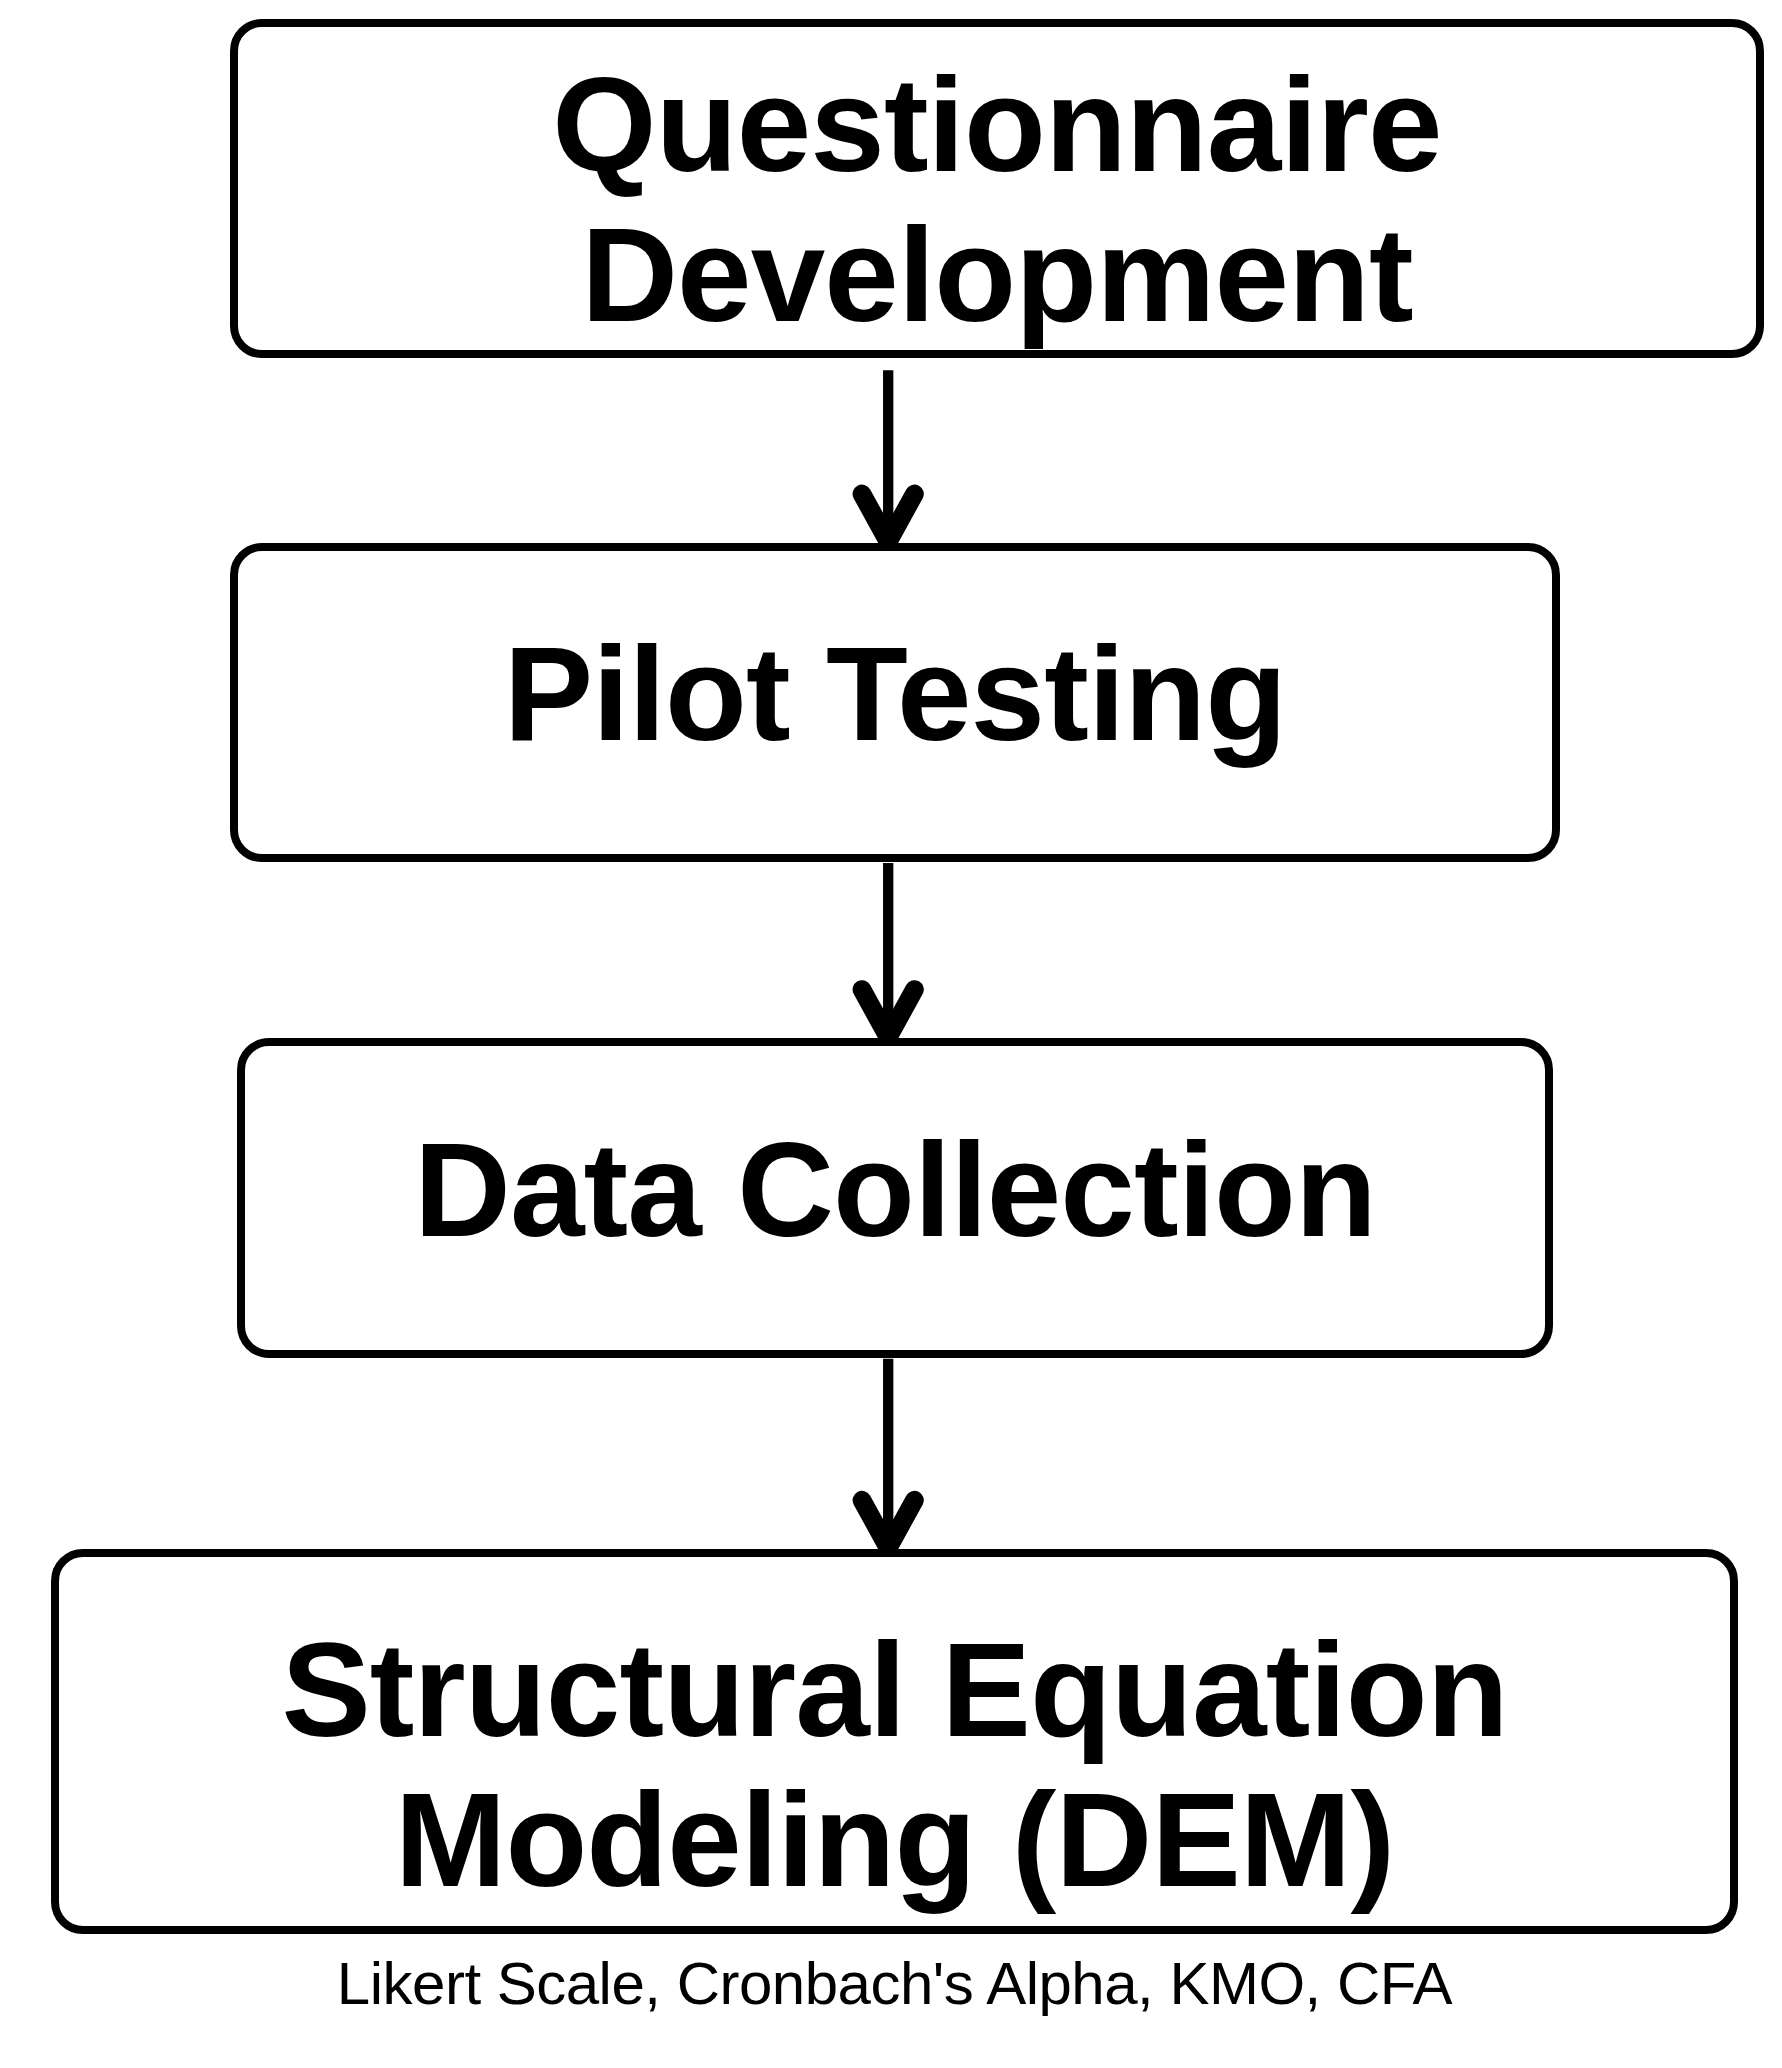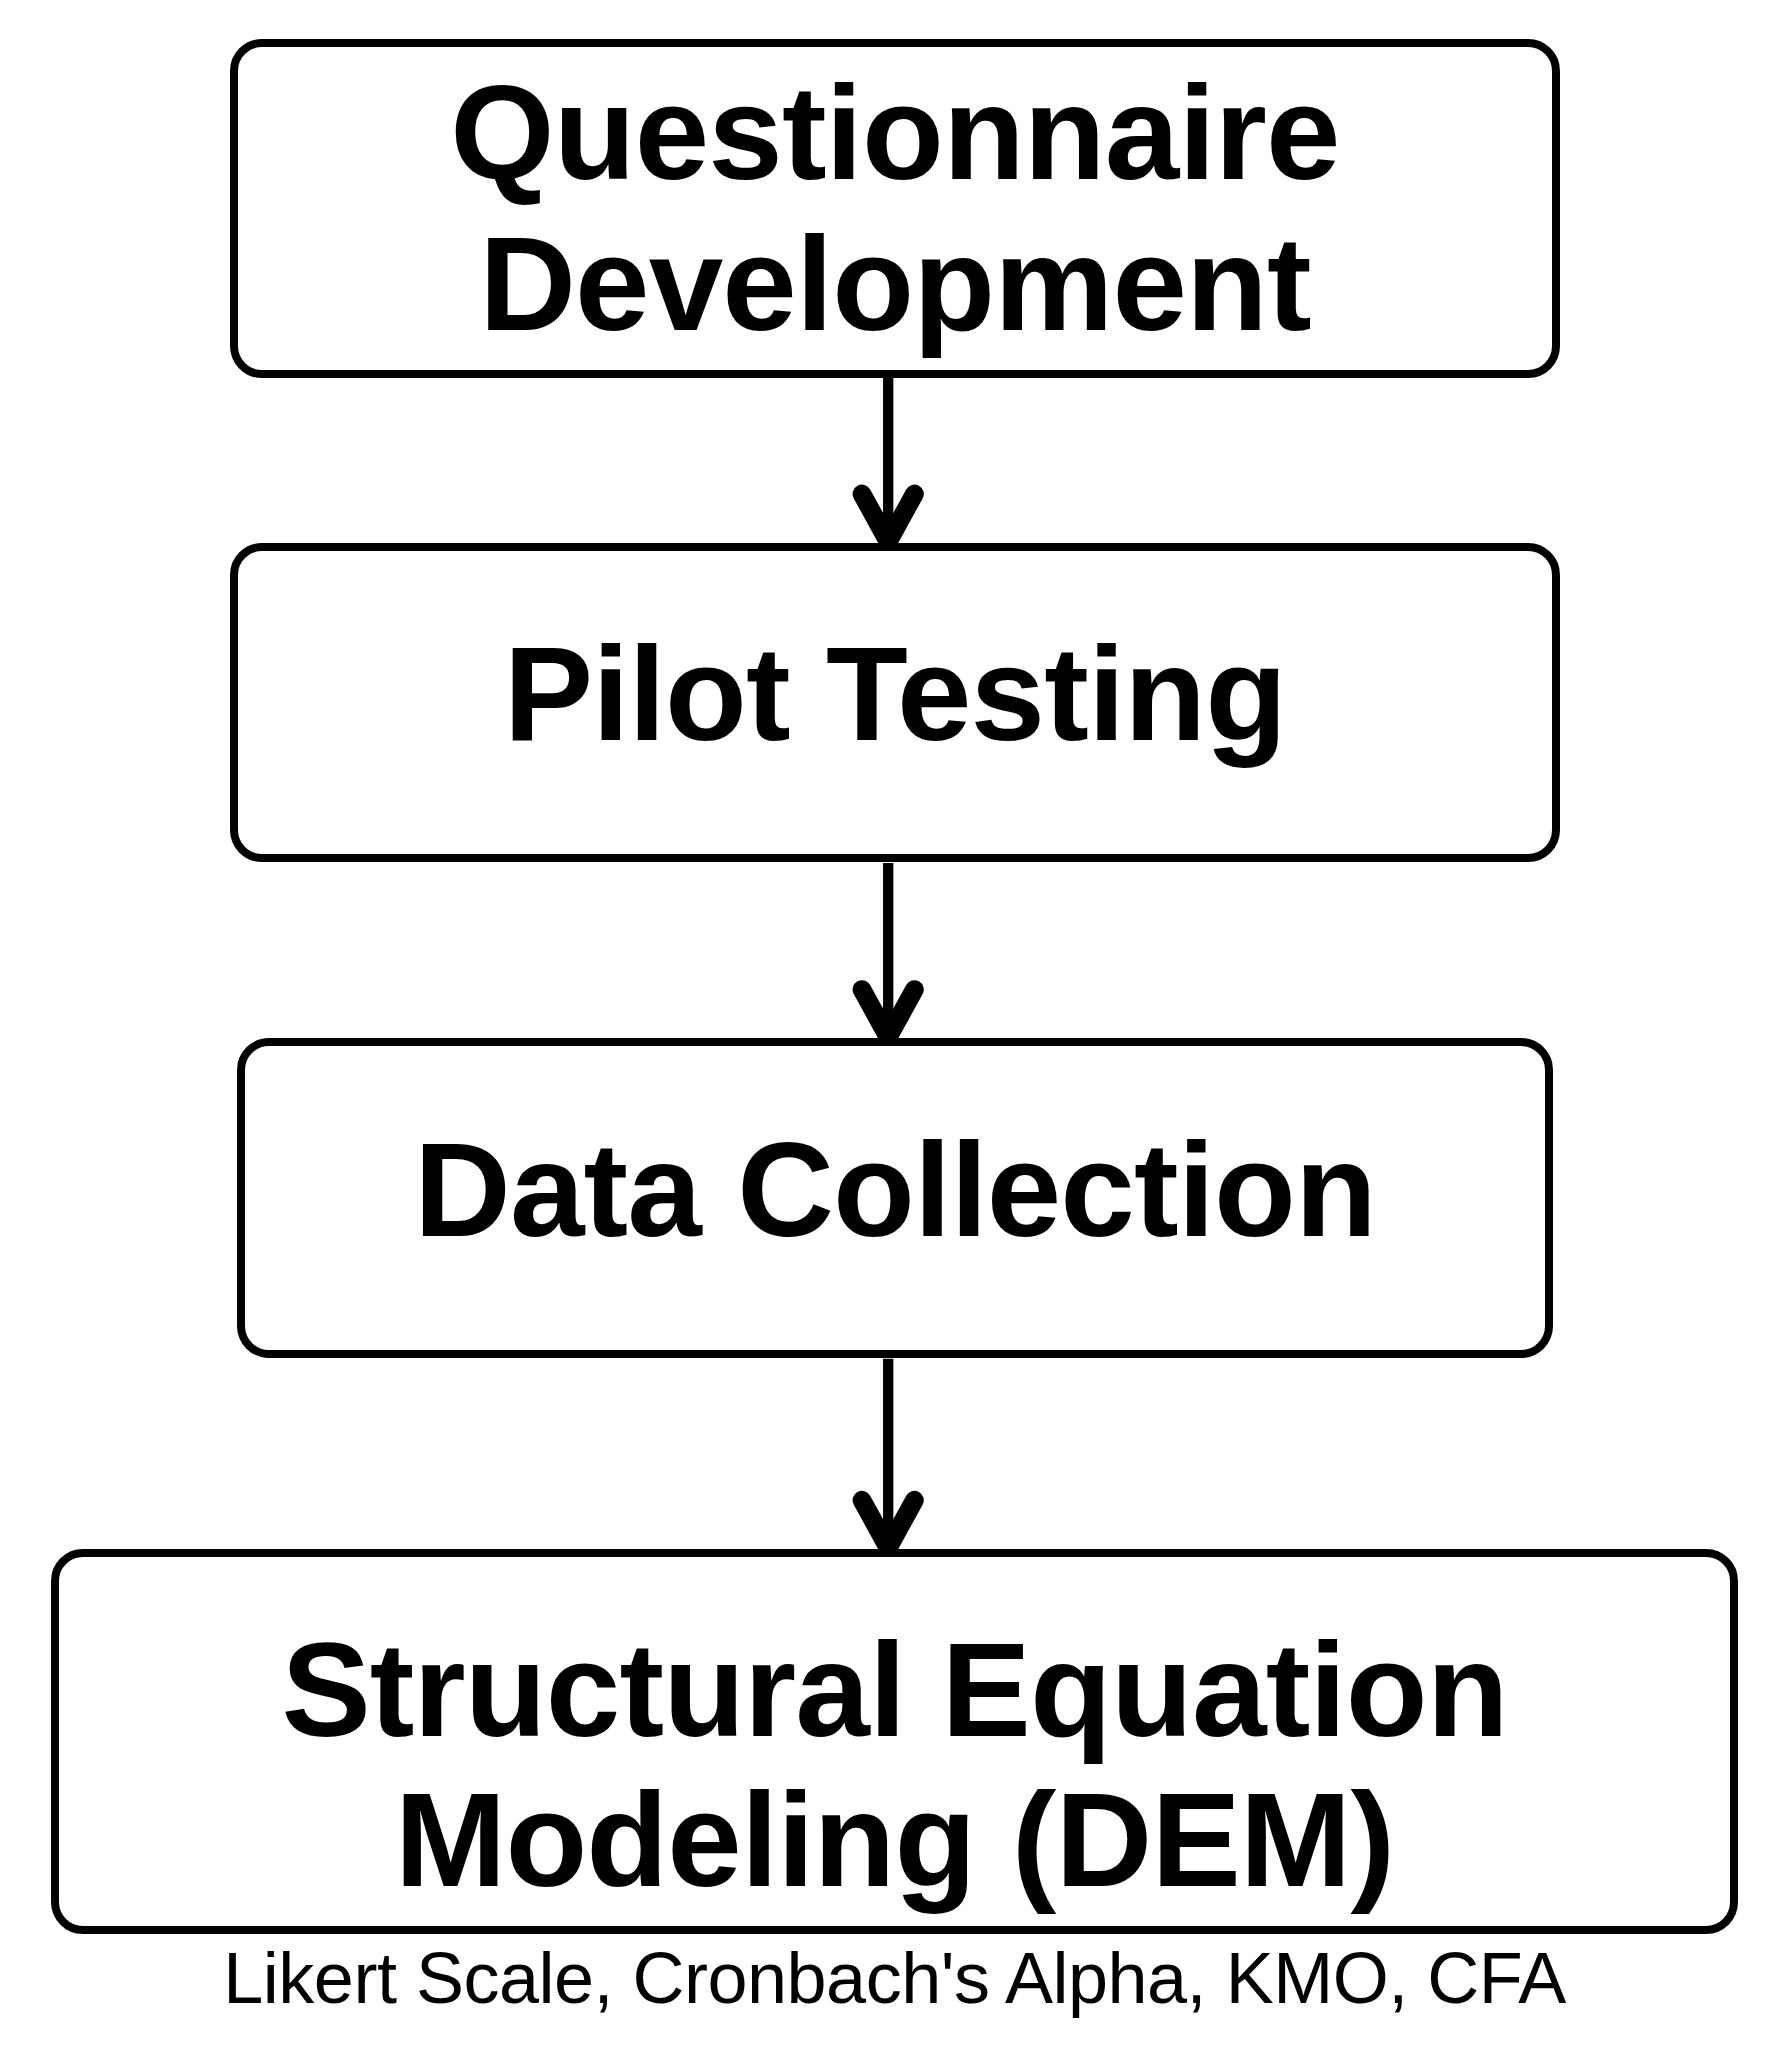--- a/index.html
+++ b/index.html
@@ -35,41 +35,41 @@
     white-space: pre-line;
   }
   .node-subtitle {
     font-weight: normal;
     line-height: 1.1;
     letter-spacing: -0.5px;
   }
 
   
   #node-questionnaire-development {
-    left: 230px;  top: 39px;   width: 1330px; height: 339px;
+    left: 230px;  top: 19px;   width: 1534px; height: 339px; justify-content: flex-end;
   }
   #node-questionnaire-development .node-title { font-size: 134px; }
 
   #node-pilot-testing {
     left: 230px;  top: 543px;  width: 1330px; height: 319px;
   }
   #node-pilot-testing .node-title { font-size: 134px; padding-bottom: 17px; }
 
   #node-data-collection {
     left: 237px;  top: 1038px; width: 1316px; height: 320px;
   }
   #node-data-collection .node-title { font-size: 134px; padding-bottom: 15px; }
 
   #node-sem {
     left: 51px;   top: 1549px; width: 1687px; height: 385px;
     justify-content: flex-start;
     padding-top: 58px;
   }
   #node-sem .node-title { font-size: 134px; }
-  #node-sem .node-subtitle { font-size: 72px; margin-top: 24px; }
+  #node-sem .node-subtitle { font-size: 60px; margin-top: 36px; }
 
   
   .connector {
     position: absolute;
     left: 0;
     top: 0;
     width: 1782px;
     height: 2069px;
     pointer-events: none;
   }

